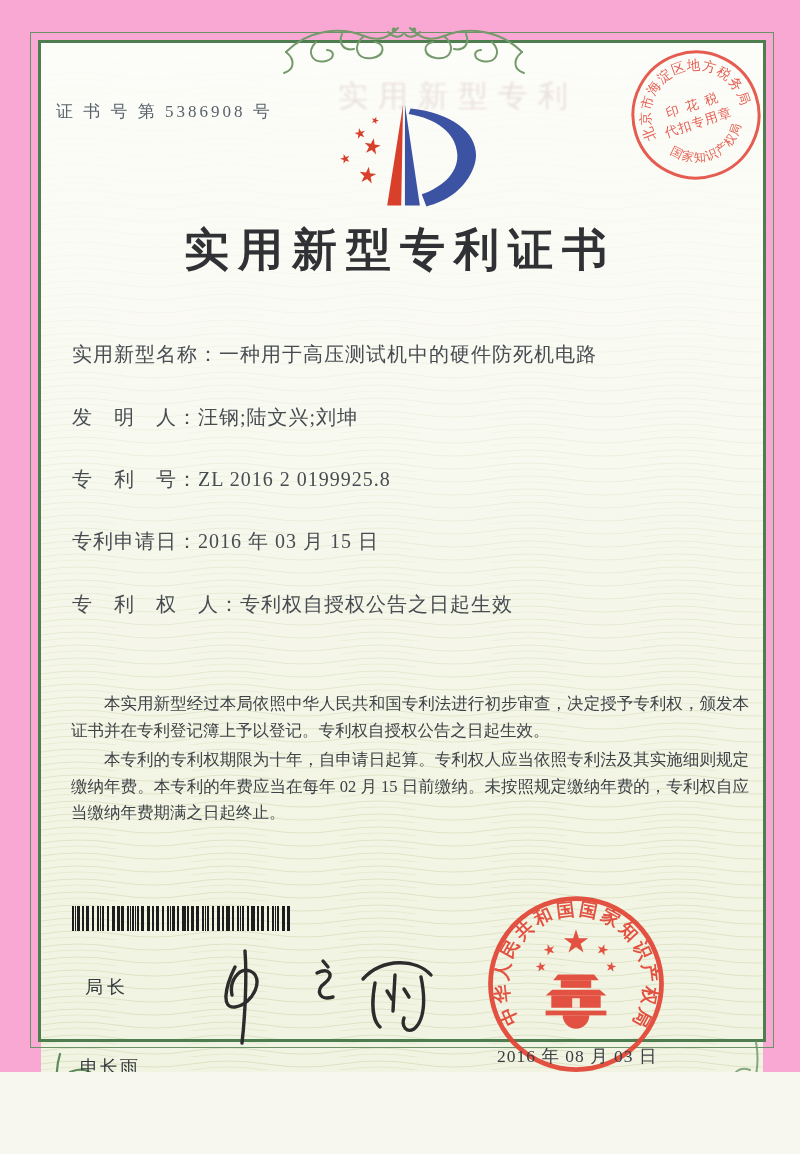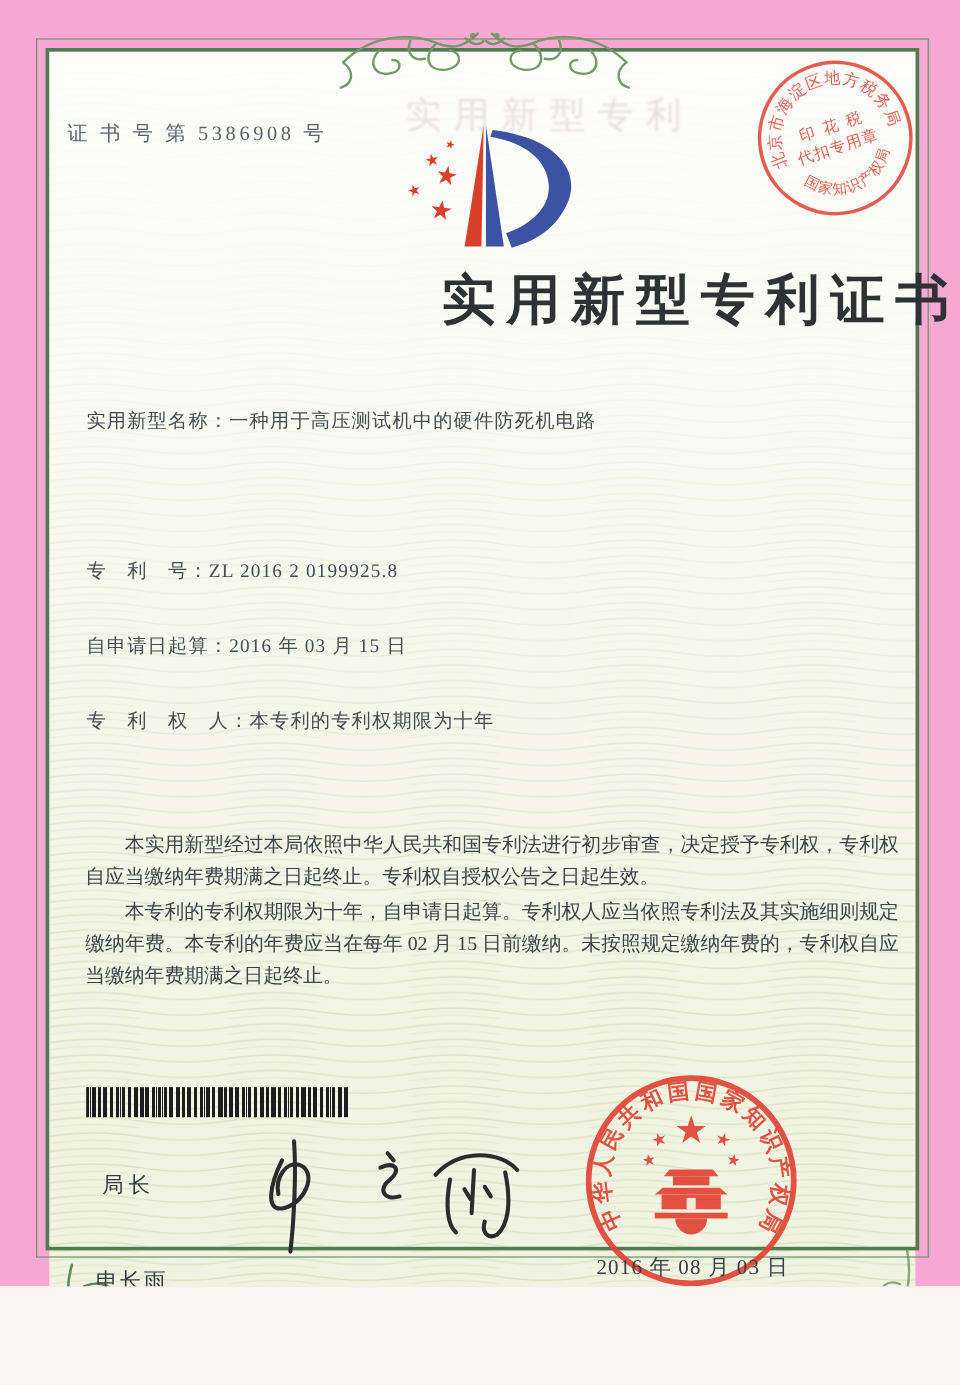--- a/index.html
+++ b/index.html
@@ -22,24 +22,24 @@
   .certno { position:absolute; left:56px; top:100px; font-size:17px; letter-spacing:3px; color:#59626b; }
 
   .ghost { position:absolute; left:338px; top:76px; font-size:30px; letter-spacing:10px;
     color:rgba(175,130,125,.22); filter:blur(1px); }
 
   .logo { position:absolute; left:328px; top:100px; width:152px; height:112px; }
 
   .tax-stamp { position:absolute; left:626px; top:45px; width:140px; height:140px;
     transform:rotate(-18deg); opacity:.88; }
 
-  .title { position:absolute; left:0; right:0; top:220px; text-align:right;
+  .title { position:absolute; left:0; right:0; top:220px; text-align:center;
     font-size:45px; letter-spacing:9px; color:#2f3134; font-weight:600; }
 
-  .field { position:absolute; left:72px; font-size:16px; color:#474c51; letter-spacing:1px; white-space:nowrap; }
+  .field { position:absolute; left:72px; font-size:20px; color:#474c51; letter-spacing:1px; white-space:nowrap; }
   .f0{top:341px}.f1{top:404px}.f2{top:466px}.f3{top:528px}.f4{top:591px}.f5{top:653px}
 
   .paras { position:absolute; left:71px; top:691px; width:678px; font-size:16.5px;
     line-height:26.5px; color:#3e4347; text-align:justify; }
   .paras p { text-indent:2em; margin-bottom:3px; }
 
   .barcode { position:absolute; left:72px; top:906px; width:219px; height:25px;
     background-image:
       repeating-linear-gradient(90deg,#1d1d1d 0 2px,rgba(0,0,0,0) 2px 5px),
       repeating-linear-gradient(90deg,#1d1d1d 0 1px,rgba(0,0,0,0) 1px 7px),
@@ -156,26 +156,27 @@
     <text font-size="12" fill="#e2483a" letter-spacing="1">
       <textPath href="#taxBot" startOffset="6">国家知识产权局</textPath>
     </text>
     <text x="70" y="64" text-anchor="middle" font-size="13" fill="#e2483a" letter-spacing="2">印 花 税</text>
     <text x="70" y="82" text-anchor="middle" font-size="13" fill="#e2483a" letter-spacing="1">代扣专用章</text>
   </svg>
 
   <div class="title">实用新型专利证书</div>
 
   <div class="field f0"><span>实用新型名称：</span><span>一种用于高压测试机中的硬件防死机电路</span></div>
+  <div class="field f1"><span>发　明　人：</span><span>汪钢;陆文兴;刘坤</span></div>
   <div class="field f2"><span>专　利　号：</span><span>ZL 2016 2 0199925.8</span></div>
-  <div class="field f3"><span>自申请日起算：</span><span>2016 年 03 月 15 日</span></div>
-  <div class="field f4"><span>专　利　权　人：</span><span>本专利的专利权期限为十年</span></div>
+  <div class="field f3"><span>专利申请日：</span><span>2016 年 03 月 15 日</span></div>
+  <div class="field f4"><span>专　利　权　人：</span><span>专利权自授权公告之日起生效</span></div>
 
   <div class="paras">
-    <p>本实用新型经过本局依照中华人民共和国专利法进行初步审查，决定授予专利权，专利权自应当缴纳年费期满之日起终止。专利权自授权公告之日起生效。</p>
+    <p>本实用新型经过本局依照中华人民共和国专利法进行初步审查，决定授予专利权，颁发本证书并在专利登记簿上予以登记。专利权自授权公告之日起生效。</p>
     <p>本专利的专利权期限为十年，自申请日起算。专利权人应当依照专利法及其实施细则规定缴纳年费。本专利的年费应当在每年 02 月 15 日前缴纳。未按照规定缴纳年费的，专利权自应当缴纳年费期满之日起终止。</p>
   </div>
 
   <div class="barcode"></div>
 
   <div class="sig-title">局长</div>
   <div class="sig-name">申长雨</div>
   <svg class="signature" viewBox="0 0 230 105">
     <g fill="none" stroke="#2c2c2c" stroke-width="3.4" stroke-linecap="round" stroke-linejoin="round">
       <path d="M 30,22 C 20,42 16,64 30,62 C 49,59 60,32 45,26 C 34,22 24,36 27,50"></path>

